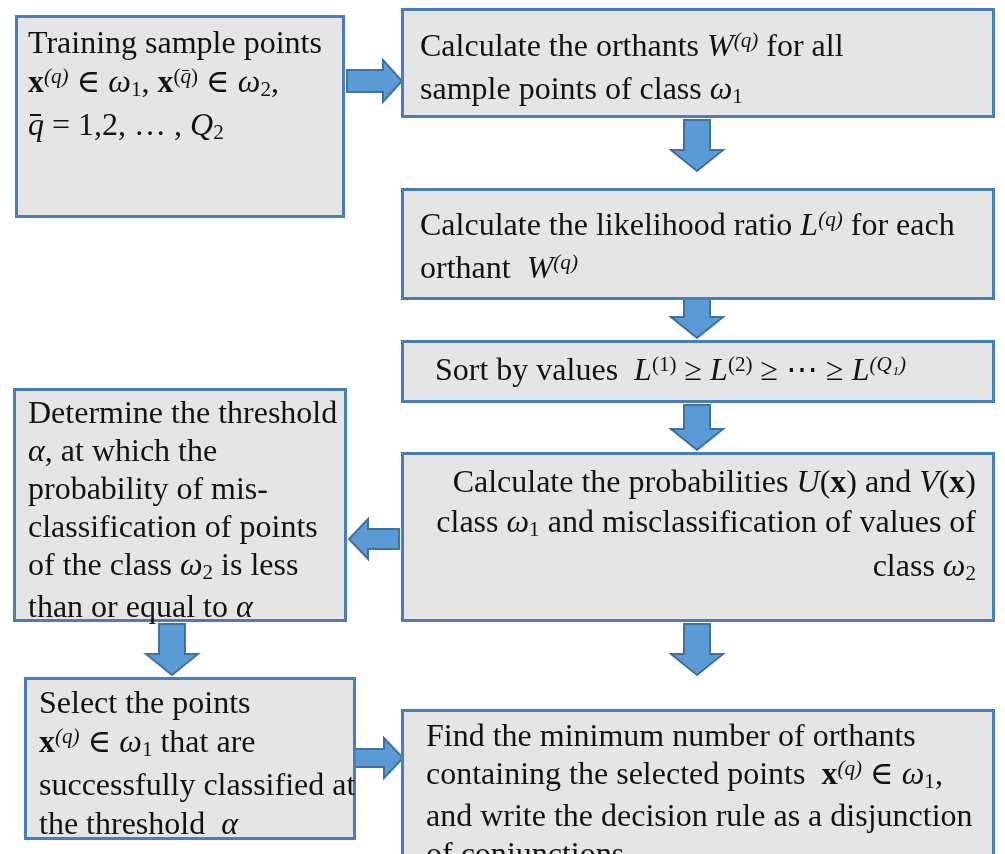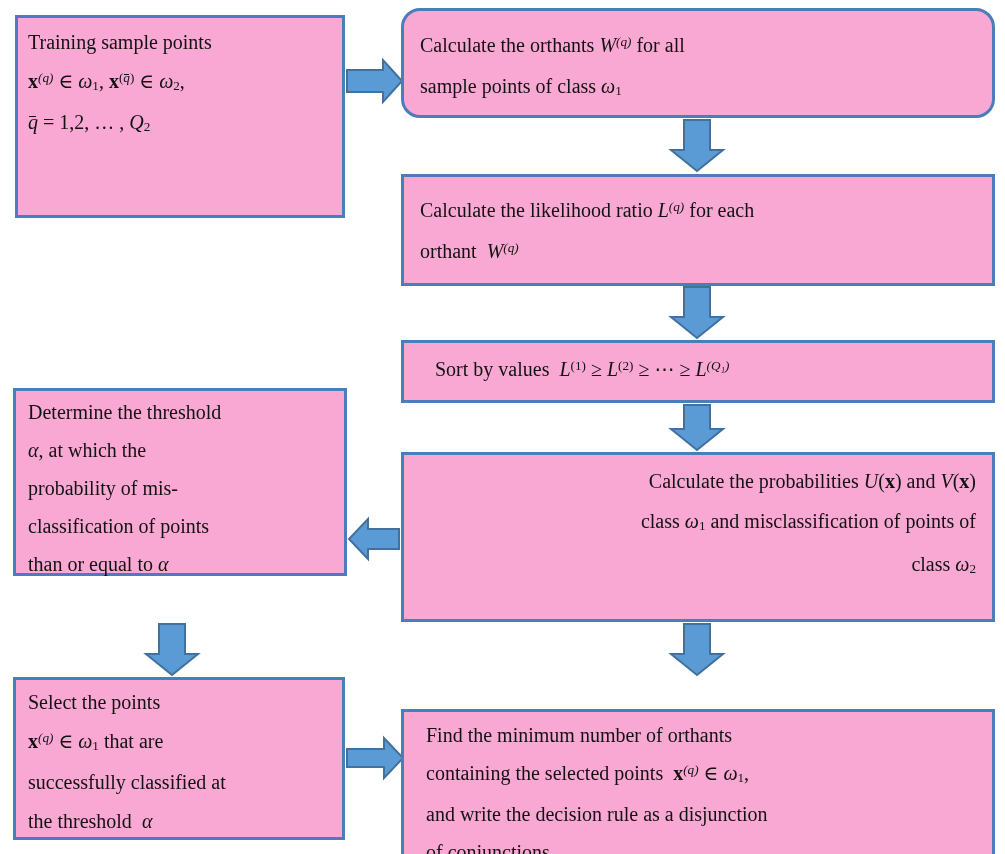--- a/index.html
+++ b/index.html
@@ -11,38 +11,38 @@
   }
   html,body{margin:0;padding:0;background:var(--bg);}
   .canvas{
     position:relative;width:1005px;height:854px;background:var(--bg);
     font-family:"Liberation Serif","DejaVu Serif",serif;color:var(--text);
     overflow:hidden;
   }
   .arrows{position:absolute;left:0;top:0;}
   .arrows polygon{fill:var(--arrow-fill);stroke:var(--arrow-stroke);stroke-width:2;stroke-linejoin:miter;}
   .box{
-    position:absolute;box-sizing:border-box;background:#f9a8d4;
-    border:3px solid var(--box-border);font-size:20px;overflow:visible;
+    position:absolute;box-sizing:border-box;background:#e5e5e5;
+    border:3px solid var(--box-border);font-size:32px;overflow:visible;
   }
   .line{white-space:pre;}
   .it{font-style:italic;}
   .bd{font-weight:700;}
   .sup{font-size:0.66em;position:relative;top:-0.45em;}
   .sub{font-size:0.66em;position:relative;top:0.18em;}
   .ov{display:inline-block;position:relative;line-height:1;}
   .ov::before{content:"";position:absolute;left:0.06em;right:0.08em;top:0.20em;border-top:0.09em solid var(--text);}
   
   .b0{left:15px; top:15px; width:330px;height:203px;padding:5px 10px 0; line-height:39px;}
-  .b1{left:401px;top:8px;  width:594px;height:110px;padding:15px 16px 0;line-height:39px;border-radius:19px;}
-  .b2{left:401px;top:174px;width:594px;height:112px;padding:14px 16px 0;line-height:39px;font-family:Liberation Serif, serif;}
+  .b1{left:401px;top:8px;  width:594px;height:110px;padding:15px 16px 0;line-height:39px;}
+  .b2{left:401px;top:188px;width:594px;height:112px;padding:14px 16px 0;line-height:39px;font-family:Liberation Serif, serif;}
   .b3{left:401px;top:340px;width:594px;height:63px; padding:7px 31px 0; line-height:39px;}
   .b4{left:401px;top:452px;width:594px;height:170px;padding:6px 16px 0; line-height:40px;text-align:right;}
-  .b5{left:13px; top:388px;width:334px;height:188px;padding:2px 12px 0; line-height:38px;}
-  .b6{left:13px; top:677px;width:332px;height:163px;padding:3px 12px 0; line-height:39px;}
+  .b5{left:13px; top:388px;width:334px;height:234px;padding:2px 12px 0; line-height:38px;}
+  .b6{left:24px; top:677px;width:332px;height:163px;padding:3px 12px 0; line-height:39px;}
   .b7{left:401px;top:677px;width:594px;height:161px;padding:4px 22px 0; line-height:38px;margin-top:32px;}
 </style>
 </head>
 <body>
 
 <div class="canvas">
 
   <svg class="arrows" width="1005" height="854" viewBox="0 0 1005 854" aria-hidden="true">
 
     <polygon points="347,70 383,70 383,60 402,81 383,102 383,92 347,92"></polygon>
@@ -73,28 +73,29 @@
     </div>
   <div class="box b2">
       <div class="line"><span>Calculate the likelihood ratio </span><span class="it">L</span><span class="it sup">(q)</span><span> for each</span></div>
       <div class="line"><span>orthant  </span><span class="it">W</span><span class="it sup">(q)</span></div>
     </div>
   <div class="box b3">
       <div class="line"><span>Sort by values  </span><span class="it">L</span><span class="sup">(1)</span><span> ≥ </span><span class="it">L</span><span class="sup">(2)</span><span> ≥ ⋯ ≥ </span><span class="it">L</span><span class="it sup">(Q₁)</span></div>
     </div>
   <div class="box b4">
       <div class="line"><span>Calculate the probabilities </span><span class="it">U</span><span>(</span><span class="bd">x</span><span>)</span><span> and </span><span class="it">V</span><span>(</span><span class="bd">x</span><span>)</span></div>
-      <div class="line"><span>class </span><span class="it">ω</span><span class="sub">1</span><span> and misclassification of points of</span></div>
+      <div class="line"><span>class </span><span class="it">ω</span><span class="sub">1</span><span> and misclassification of values of</span></div>
       <div class="line"><span>class </span><span class="it">ω</span><span class="sub">2</span></div>
     </div>
   <div class="box b5">
       <div class="line"><span>Determine the threshold</span></div>
       <div class="line"><span class="it">α</span><span>, at which the</span></div>
       <div class="line"><span>probability of mis-</span></div>
       <div class="line"><span>classification of points</span></div>
+      <div class="line"><span>of the class </span><span class="it">ω</span><span class="sub">2</span><span> is less</span></div>
       <div class="line"><span>than or equal to </span><span class="it">α</span></div>
     </div>
   <div class="box b6">
       <div class="line"><span>Select the points</span></div>
       <div class="line"><span class="bd">x</span><span class="it sup">(q)</span><span> ∈ </span><span class="it">ω</span><span class="sub">1</span><span> that are</span></div>
       <div class="line"><span>successfully classified at</span></div>
       <div class="line"><span>the threshold  </span><span class="it">α</span></div>
     </div>
   <div class="box b7">
       <div class="line"><span>Find the minimum number of orthants</span></div>

